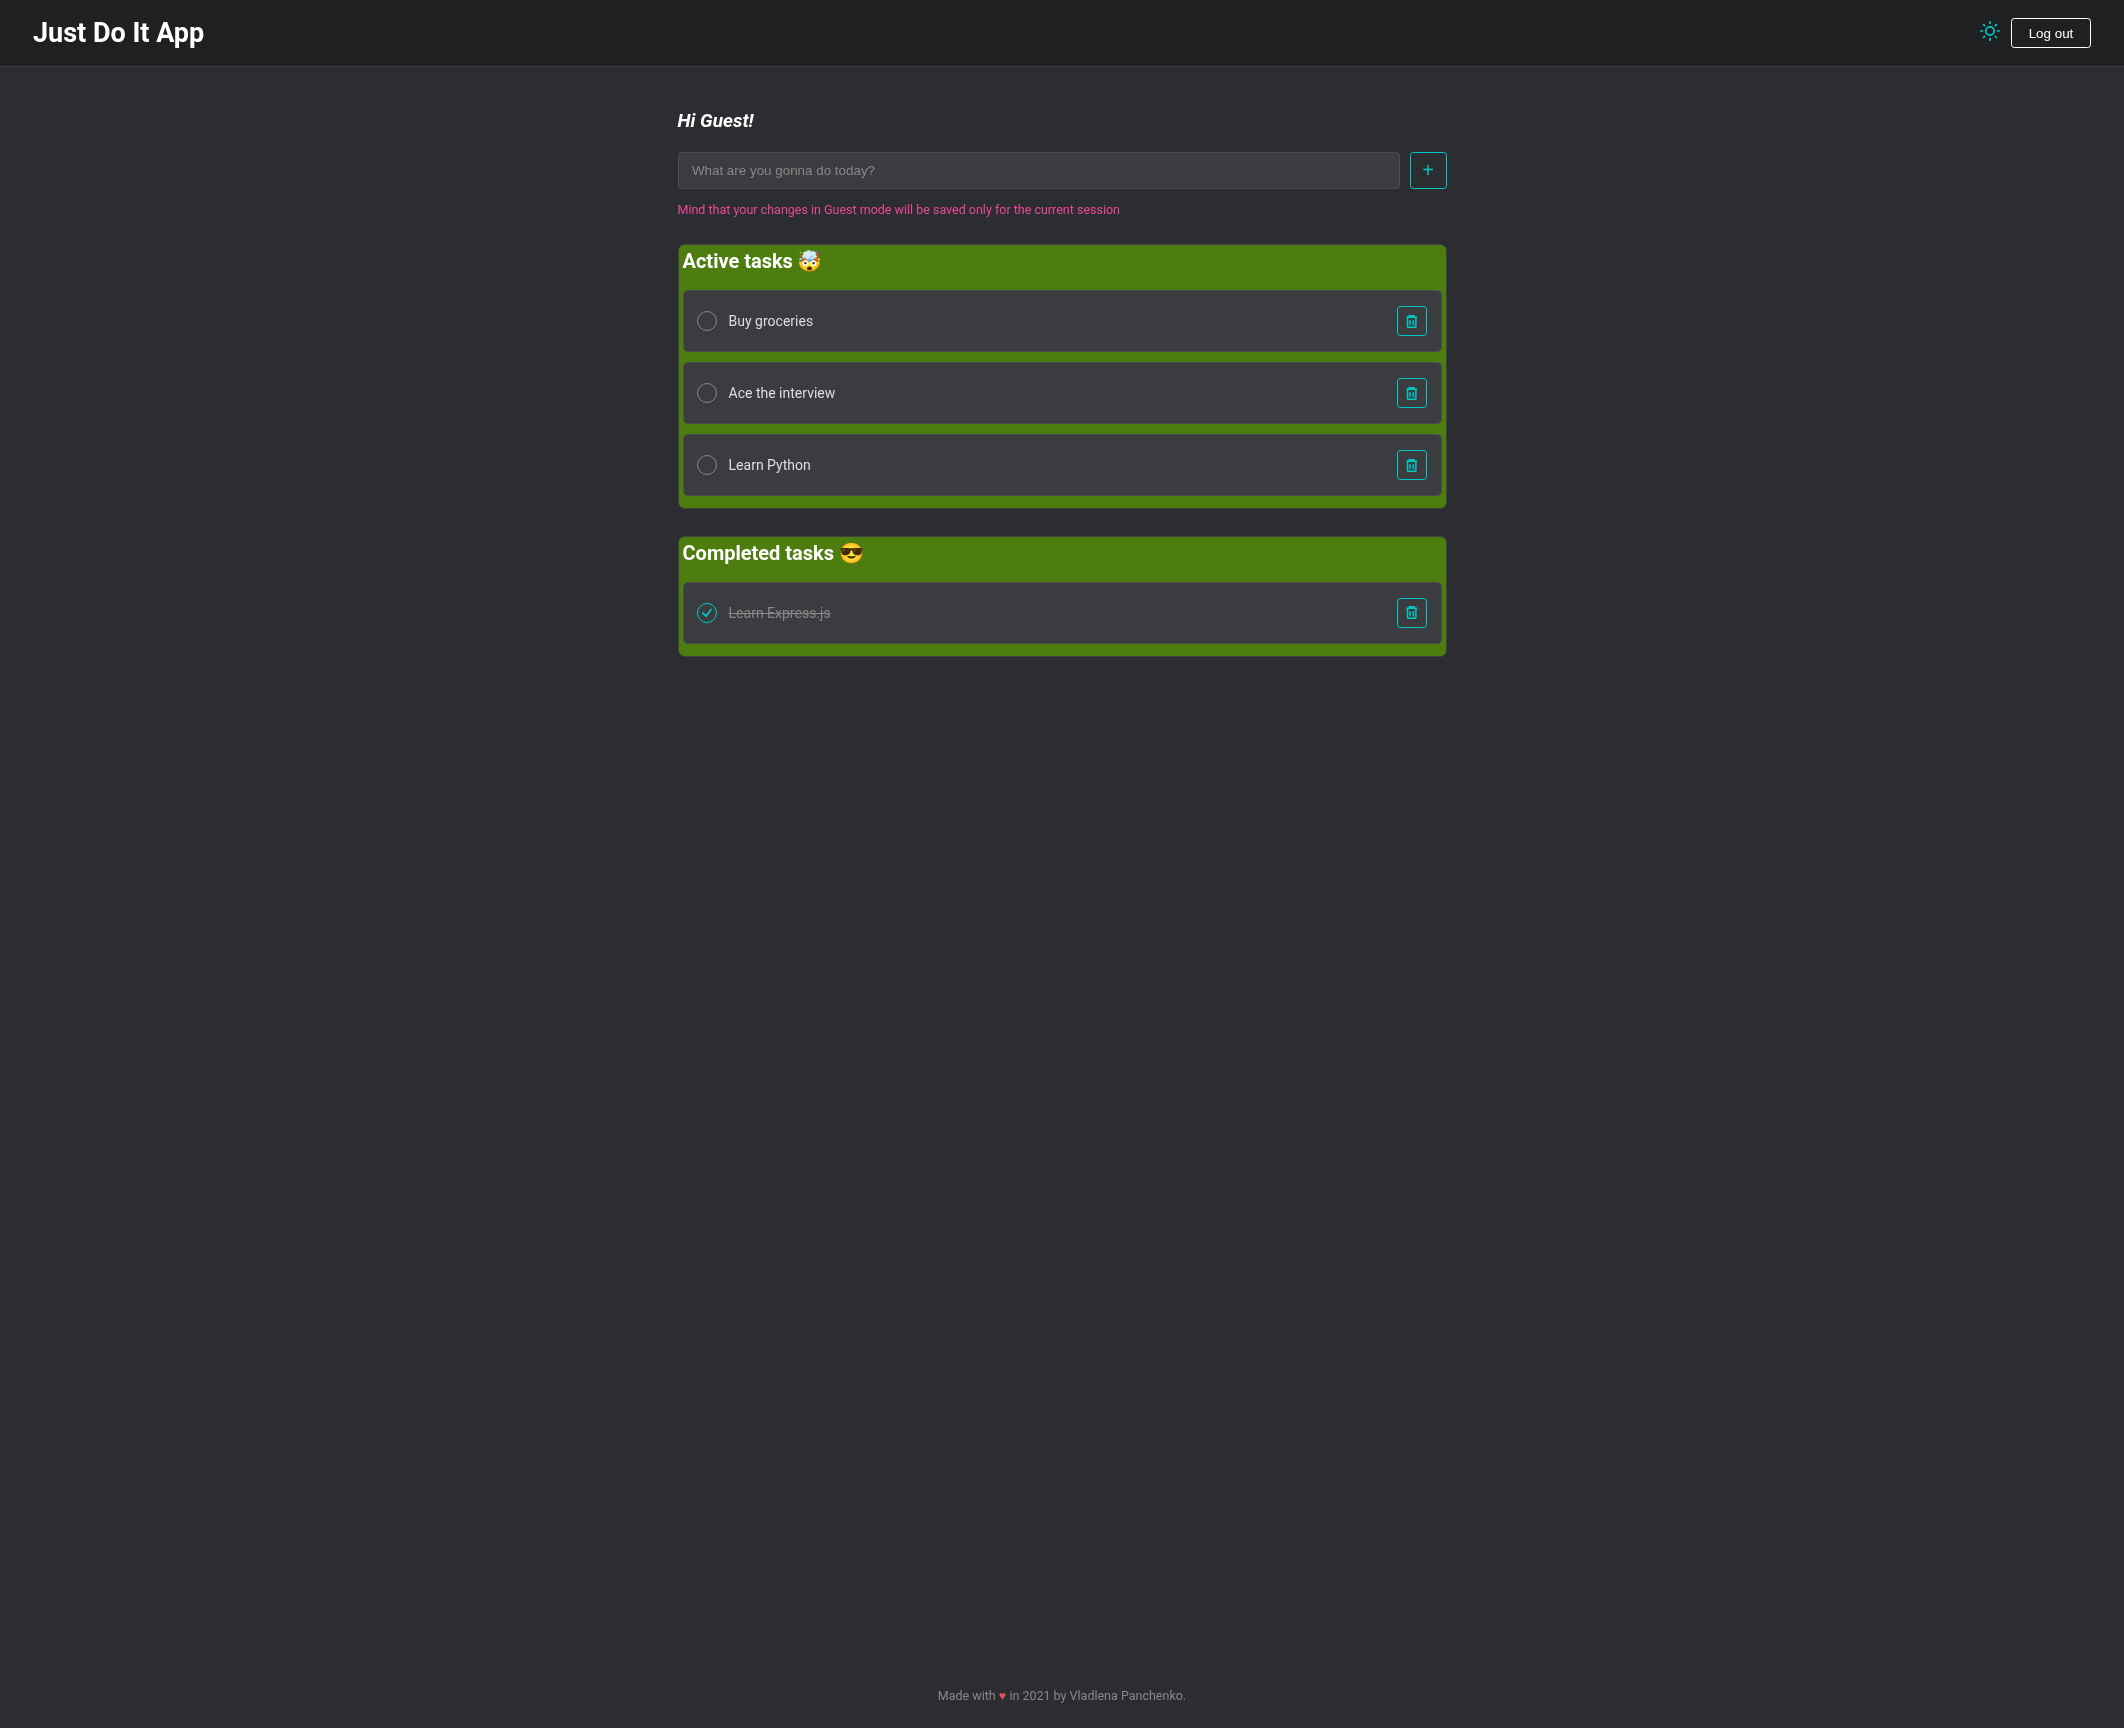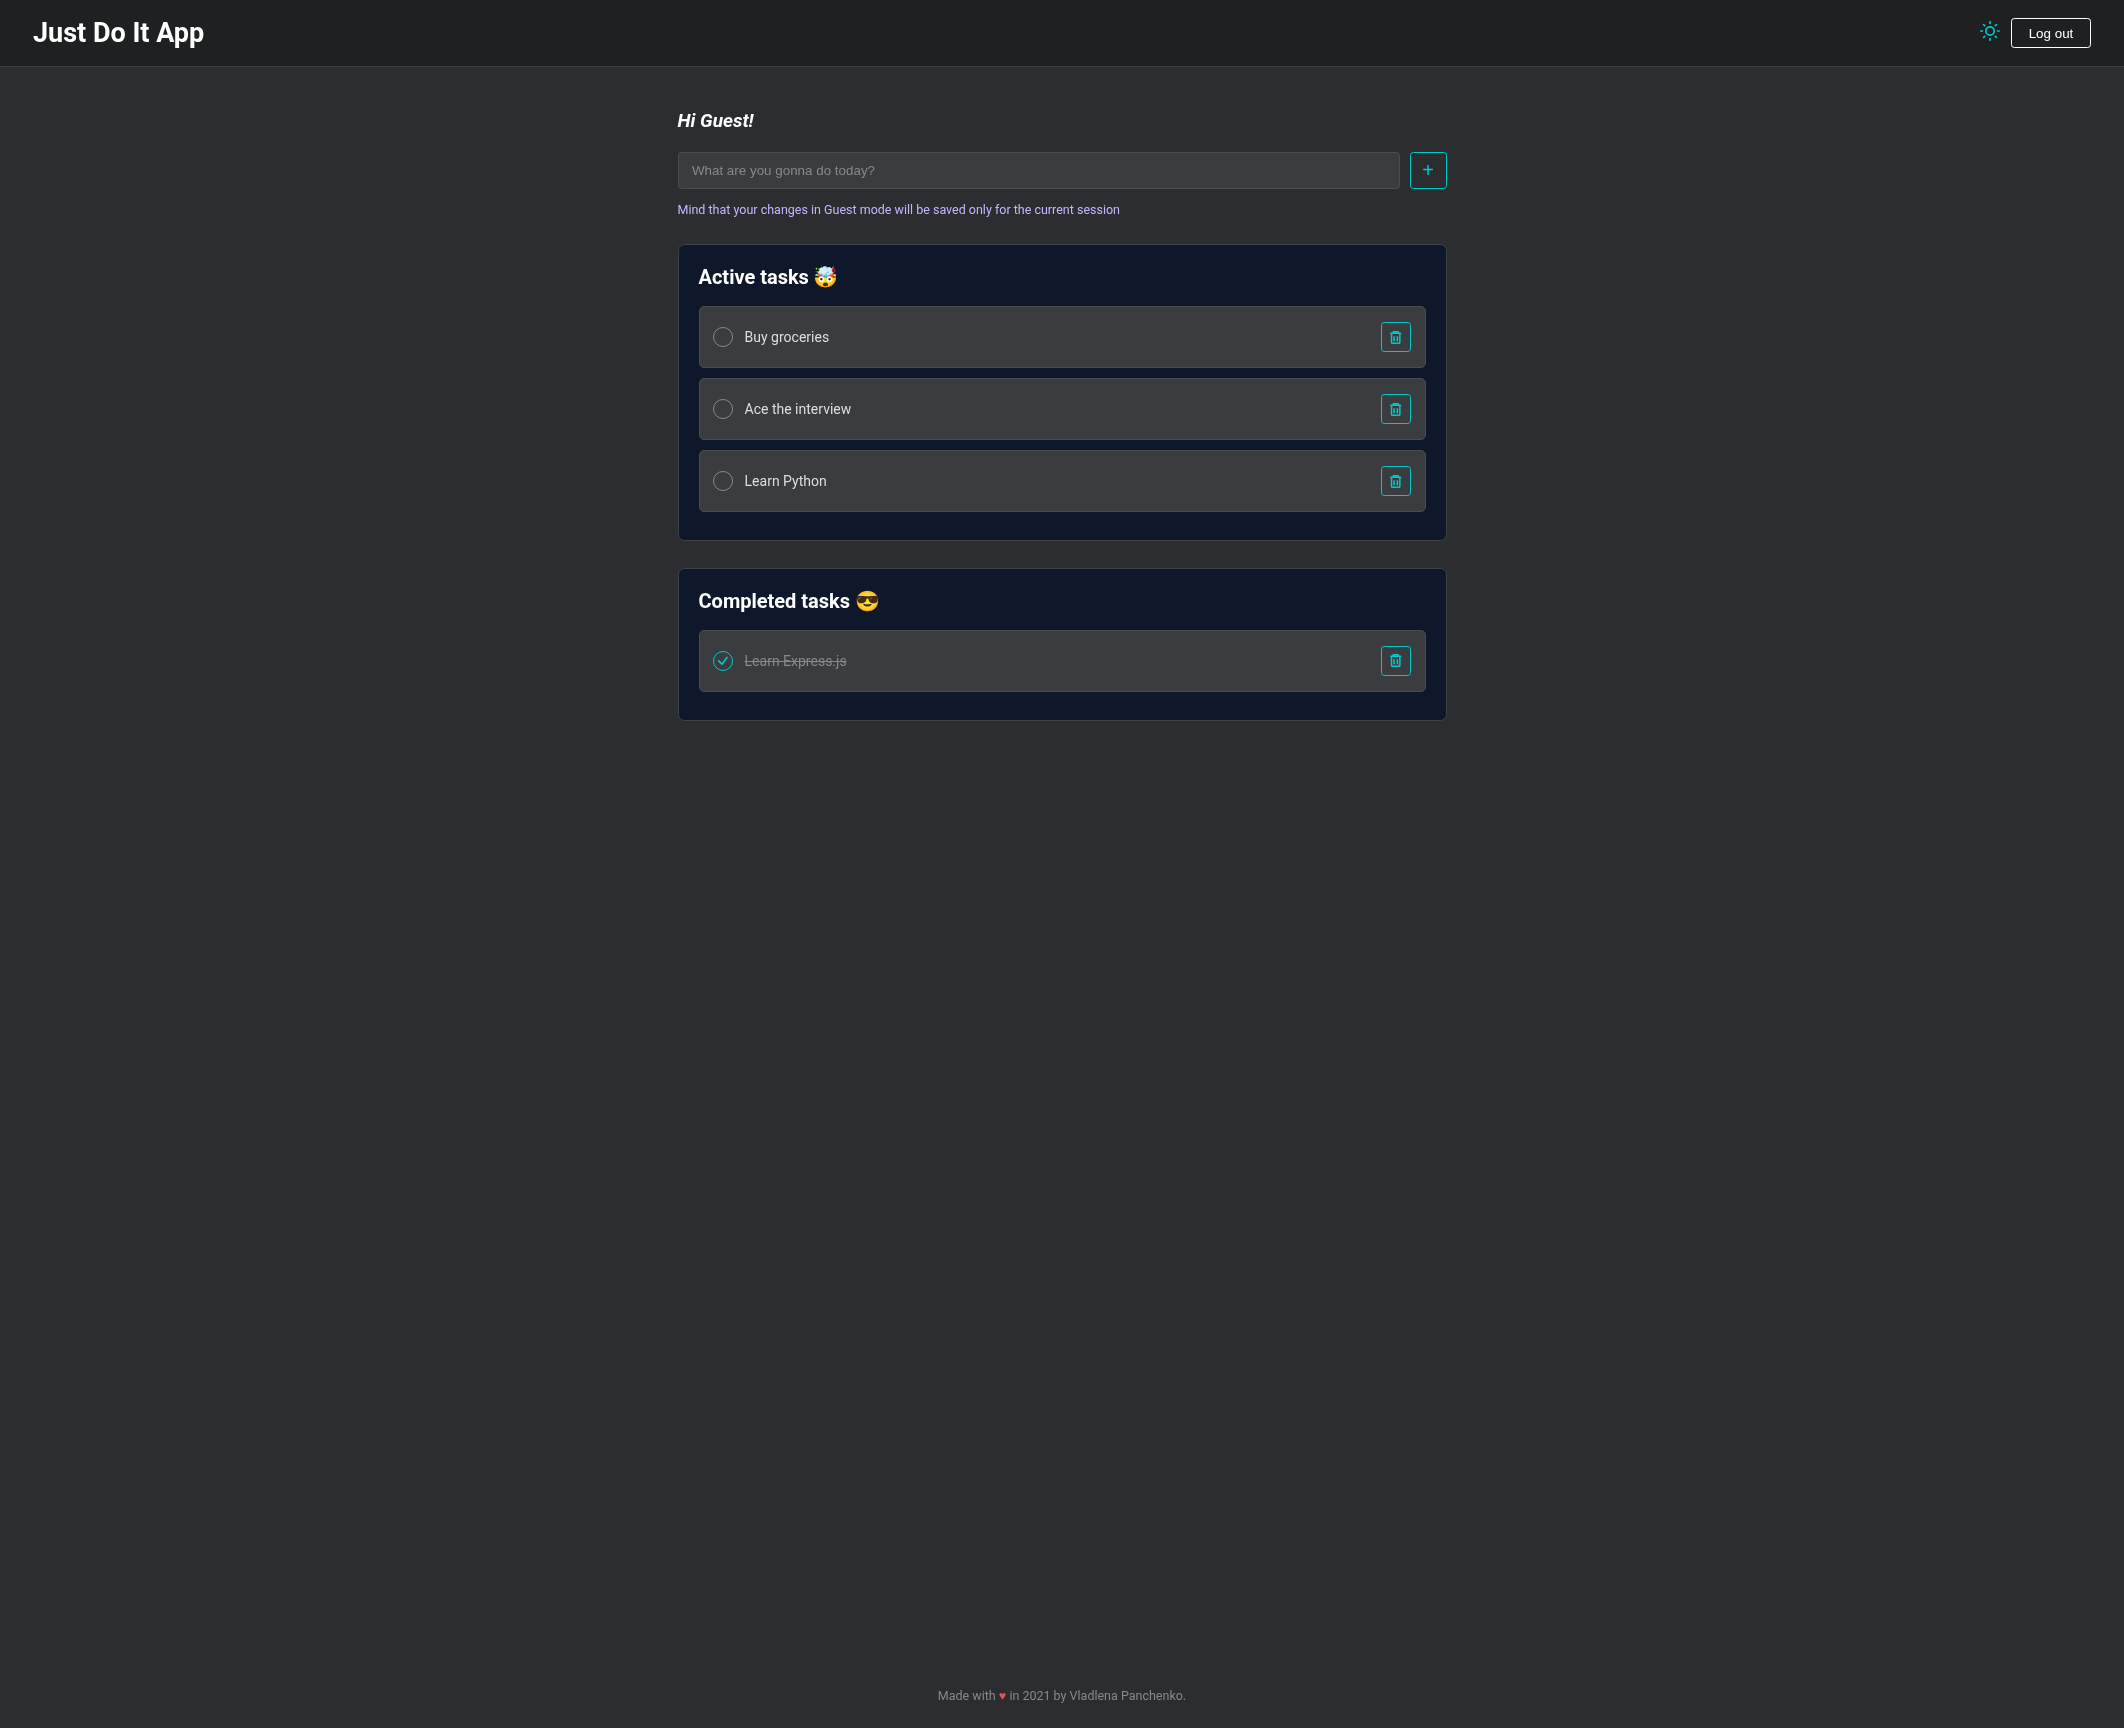--- a/index.html
+++ b/index.html
@@ -99,30 +99,30 @@
       border-radius: 3.3px;
       font-size: 20px;
       cursor: pointer;
       display: flex;
       align-items: center;
       justify-content: center;
       flex-shrink: 0;
     }
 
     .guest-warning {
-      color: #c4b5fd;
+      color: #ec4899;
       font-size: 12.5px;
       margin-bottom: 27px;
     }
 
     .section {
-      background-color: #0f172a;
+      background-color: #4d7c0f;
       border: 0.8px solid #3f4145;
       border-radius: 6.7px;
-      padding: 20px;
+      padding: 4px;
       margin-bottom: 27px;
     }
 
     .section-title {
       font-size: 20px;
       font-weight: bold;
       margin-bottom: 16.7px;
     }
 
     .task-item {

